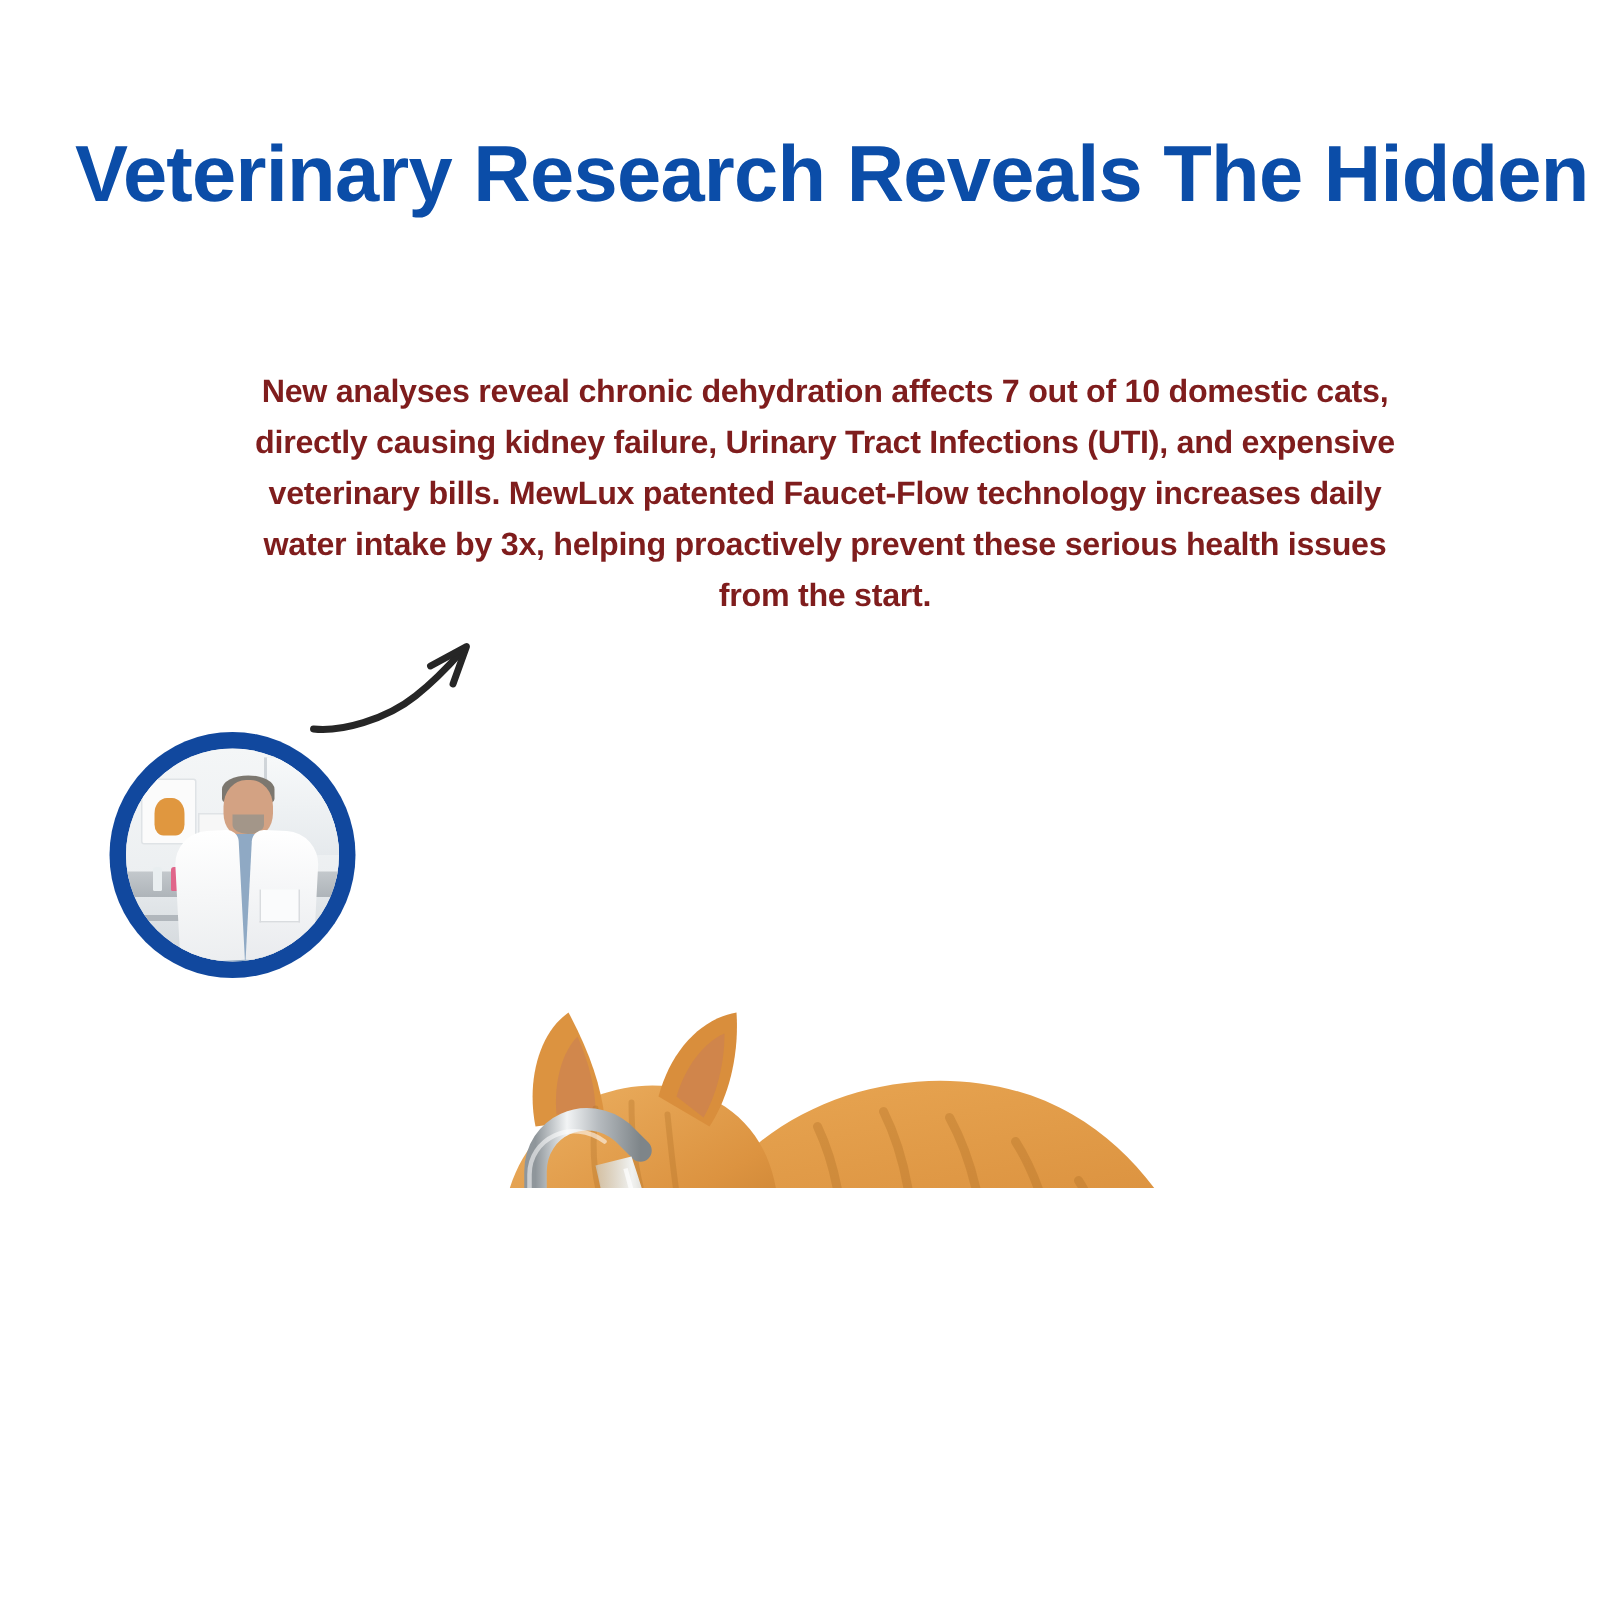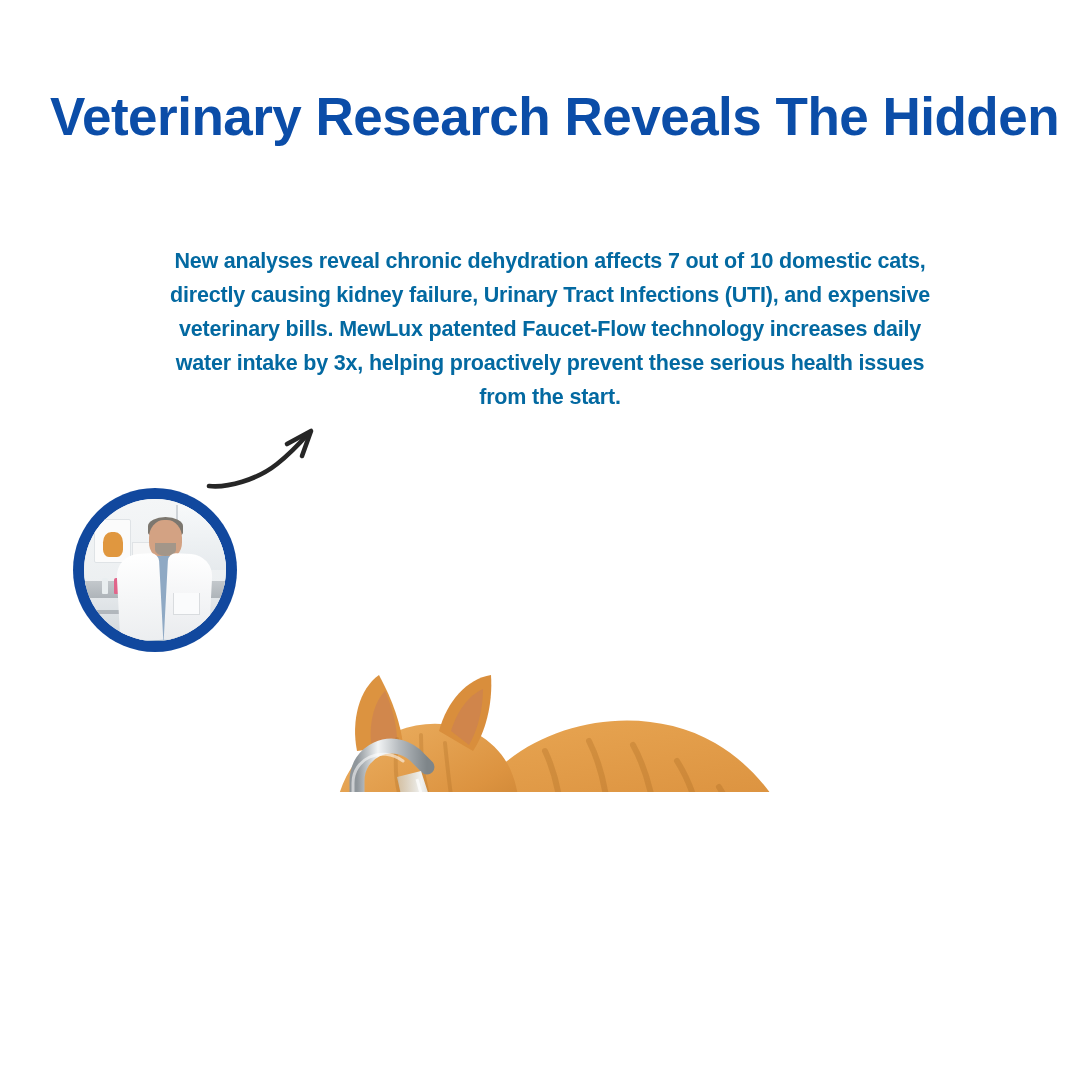--- a/index.html
+++ b/index.html
@@ -34,21 +34,21 @@
   }
   .headline .hl-line { display: block; white-space: nowrap; }
 
   
   .subcopy {
     position: absolute;
     left: 170px;
     top: 245px;
     width: 760px;
     text-align: center;
-    color: #0369a1;
+    color: #7f1d1d;
     font-family: "Liberation Sans", sans-serif;
     font-weight: bold;
     font-size: 21.5px;
     line-height: 1.58;
     letter-spacing: -0.2px;
   }
 
   
   .arrow-doodle {
     position: absolute;

